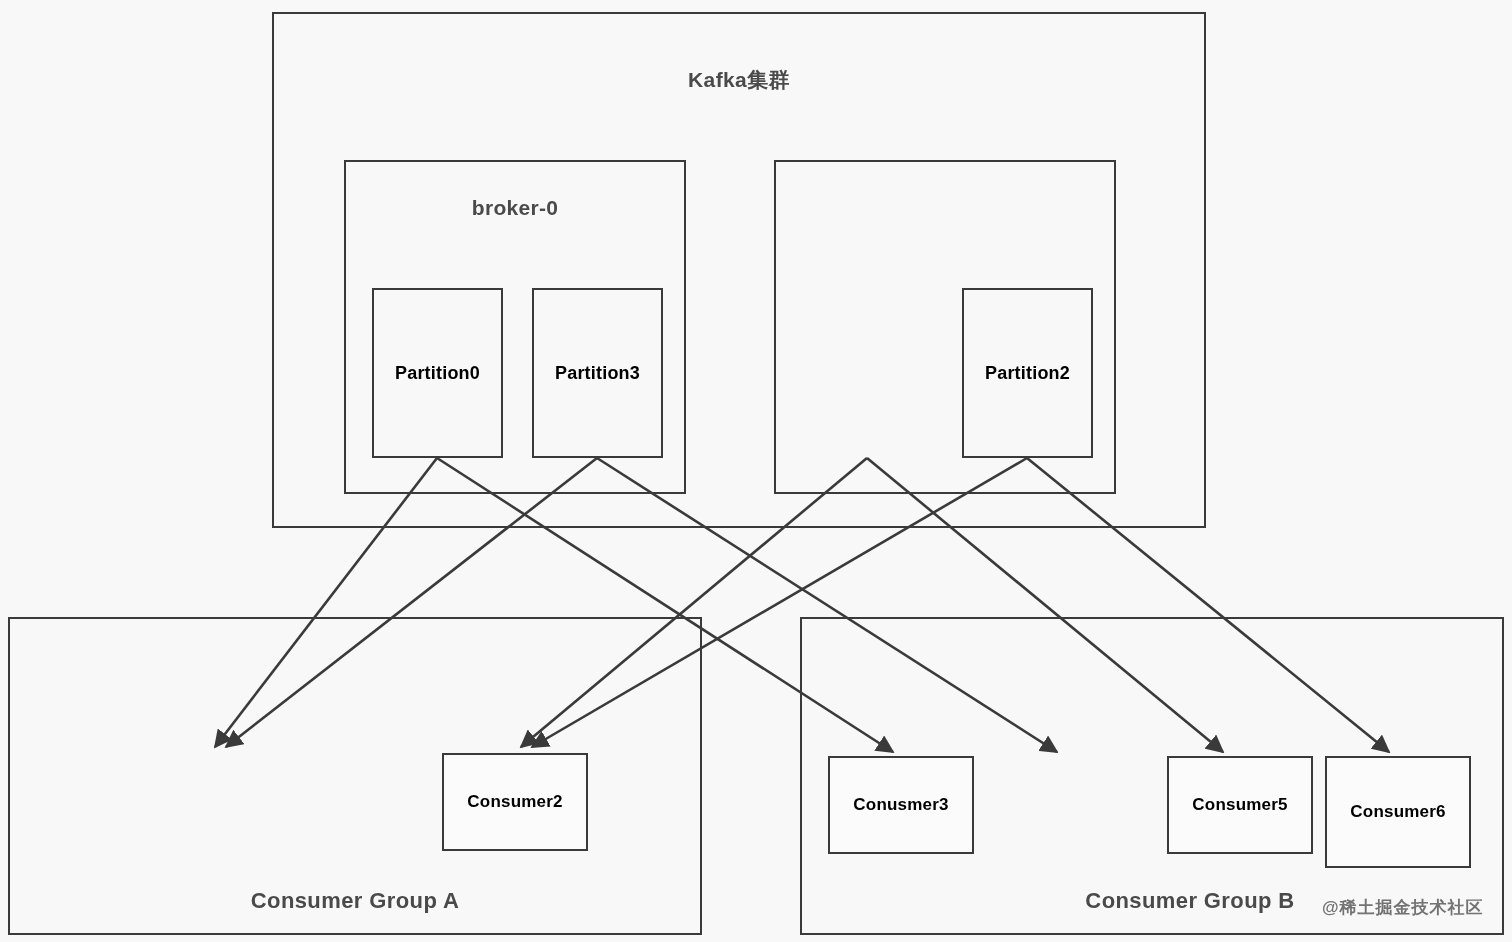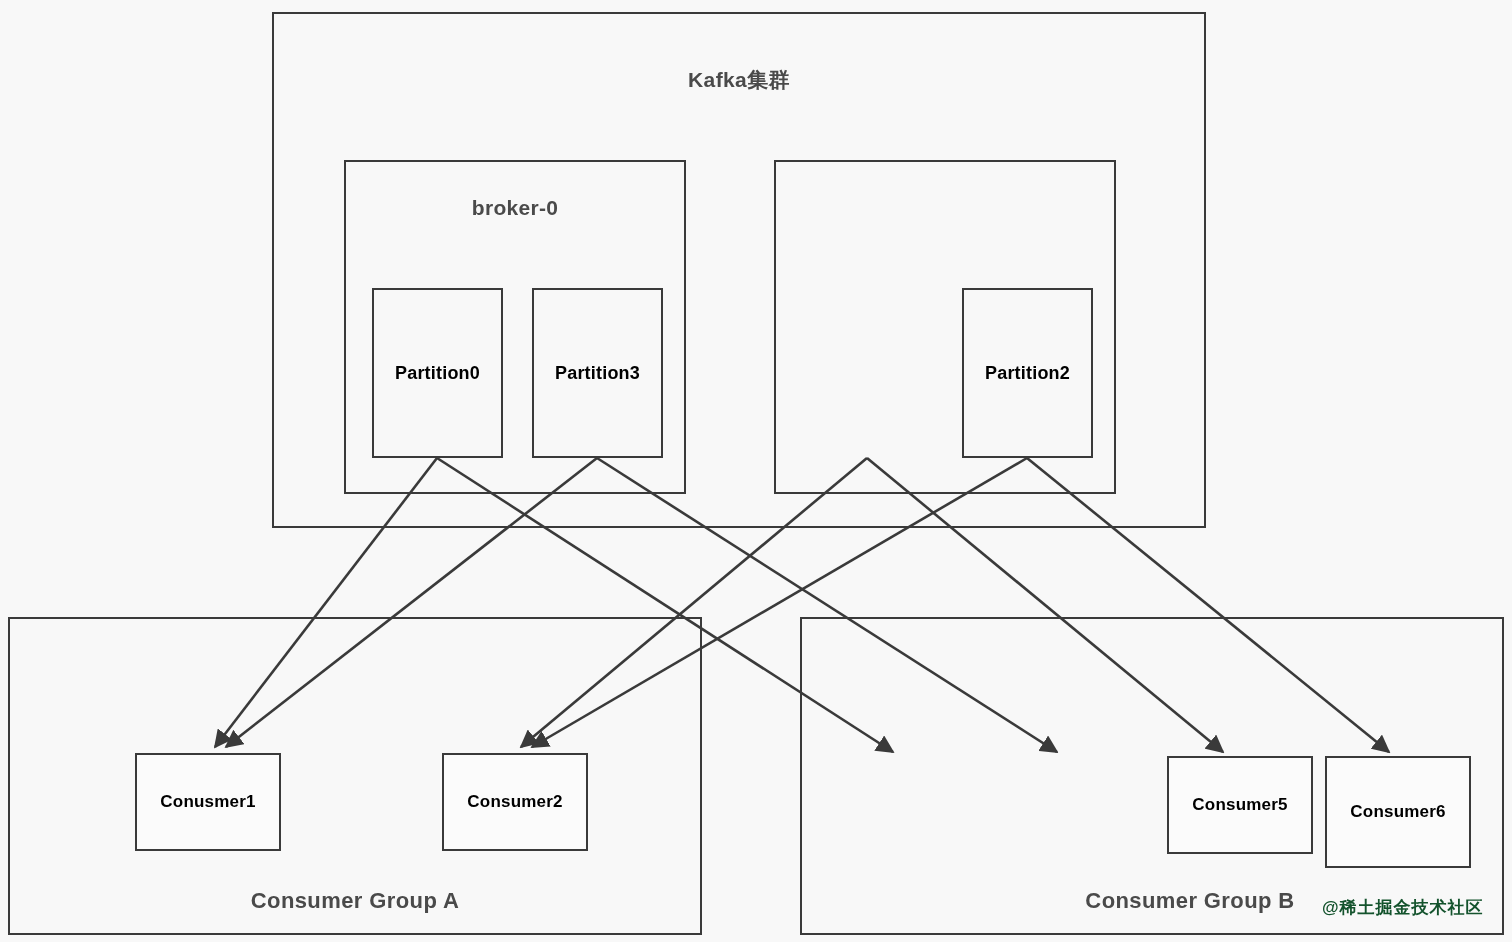--- a/index.html
+++ b/index.html
@@ -57,21 +57,21 @@
     font-size: 17px;
     letter-spacing: 0.2px;
   }
   .group-title {
     font-size: 22px;
     letter-spacing: 0.4px;
   }
   .watermark {
     position: absolute;
     font-size: 17px;
-    color: #14532d;
+    color: #737373;
     letter-spacing: 1px;
     white-space: nowrap;
   }
   .centerer {
     display: flex;
     align-items: center;
     justify-content: center;
   }
 </style>
 </head>
@@ -119,30 +119,30 @@
   </div>
 
   <div class="box" style="left:774px; top:160px; width:342px; height:334px;"></div>
 
   <div class="box centerer" style="left:962px; top:288px; width:131px; height:170px;">
     <span class="partition-label">Partition2</span>
   </div>
 
   <div class="box" style="left:8px; top:617px; width:694px; height:318px;"></div>
 
-  <div class="box centerer filled" style="left:135px; top:753px; width:146px; height:98px;">
-    <span class="consumer-label">Conusmer1</span>
-  </div>
   <div class="box centerer filled" style="left:442px; top:753px; width:146px; height:98px;">
     <span class="consumer-label">Consumer2</span>
   </div>
   <div class="label group-title" style="left:8px; top:888px; width:694px;">Consumer Group A</div>
 
   <div class="box" style="left:800px; top:617px; width:704px; height:318px;"></div>
 
+  <div class="box centerer filled" style="left:828px; top:756px; width:146px; height:98px;">
+    <span class="consumer-label">Conusmer3</span>
+  </div>
   <div class="box centerer filled" style="left:1167px; top:756px; width:146px; height:98px;">
     <span class="consumer-label">Consumer5</span>
   </div>
   <div class="box centerer filled" style="left:1325px; top:756px; width:146px; height:112px;">
     <span class="consumer-label">Consumer6</span>
   </div>
   <div class="label group-title" style="left:800px; top:888px; width:780px;">Consumer Group B</div>
 
   <div class="watermark" style="left:1322px; top:896px;">@稀土掘金技术社区</div>
 

